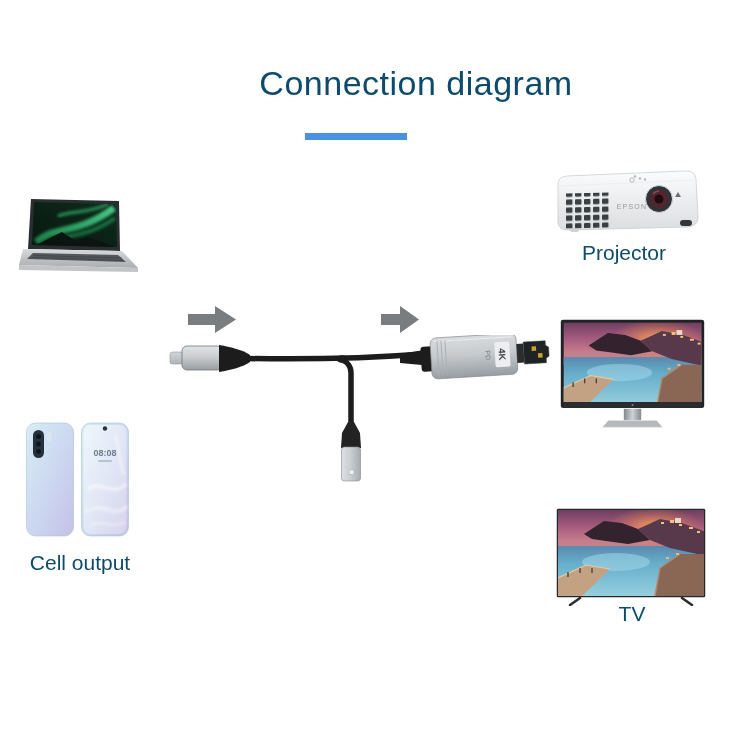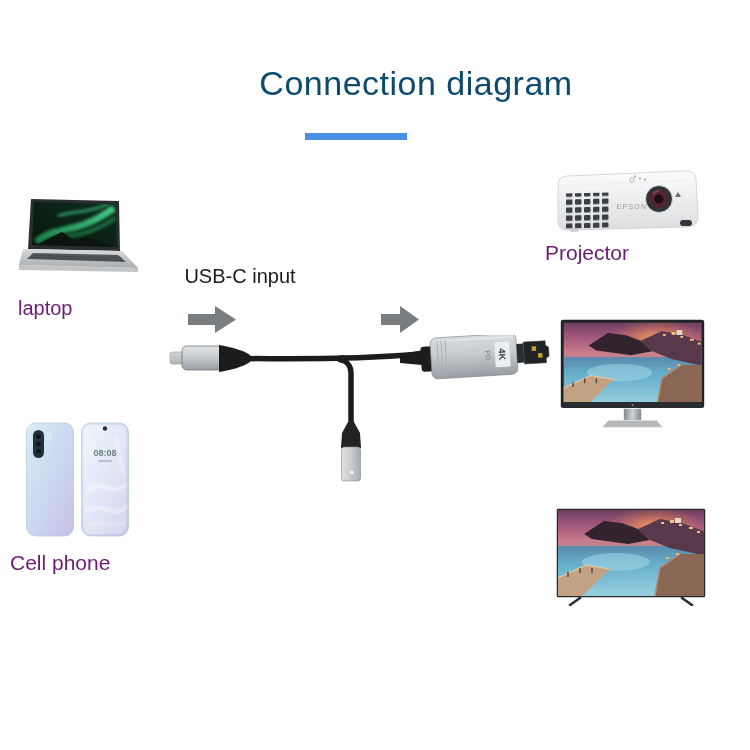--- a/index.html
+++ b/index.html
@@ -7,21 +7,21 @@
     position:relative;width:750px;height:750px;background:#ffffff;overflow:hidden;
     font-family:"Liberation Sans","DejaVu Sans",sans-serif;color:#1c1c1c;
   }
   .abs{position:absolute;}
   .page-title{
     left:0;top:64px;width:750px;text-align:center;
     font-size:34px;font-weight:400;letter-spacing:0.5px;
   }
   .title-underline{left:305px;top:133px;width:102px;height:7px;}
   .dev-label{
-    font-size:21px;color:#701a75;line-height:1.1;
+    text-align:center;font-size:21px;color:#0c4a6e;line-height:1.1;
   }
   .cable-label{
     text-align:center;font-size:20px;color:#1c1c1c;line-height:1.1;
   }
   svg{display:block;}
   text{font-family:"Liberation Sans","DejaVu Sans",sans-serif;}
 </style>
 </head>
 <body>
 
@@ -124,42 +124,41 @@
       <path d="M18,46 C40,28 58,40 96,12" stroke="url(#aur)" stroke-width="7" fill="none" opacity="0.85" filter="url(#blur2)"></path>
       <path d="M22,50 C48,36 66,44 97,22" stroke="#27b768" stroke-width="4" fill="none" opacity="0.5" filter="url(#blur2)"></path>
       <path d="M40,20 C55,14 70,18 90,8" stroke="#3fe08a" stroke-width="3" fill="none" opacity="0.6" filter="url(#blur2)"></path>
       <path d="M14,51 L44,36 L58,45 L70,41 L99,52 L14,52 Z" fill="#0b1410"></path>
     </g>
     <path d="M5,53 L104,55 L120,72 L1,69 Z" fill="url(#lapbase)"></path>
     <path d="M15,57 L100,59 L108,66 L9,63 Z" fill="#53575b"></path>
     <path d="M16,59.5 L104,62 M15,61.5 L106,64.5" stroke="#3e4246" stroke-width="0.7"></path>
     <path d="M1,69 L120,72 L120,76 L1,74 Z" fill="#c2c4c6"></path>
   </svg>
-  <div class="abs dev-label" style="left:18px;top:297px;width:125px;font-size:20px">laptop</div>
 
   <svg class="abs" style="left:25px;top:420px" width="105" height="122" viewBox="0 0 105 122">
     <rect x="1.5" y="3" width="47" height="113" rx="9" fill="url(#phG)" stroke="#a8c2d4" stroke-width="0.6"></rect>
     <rect x="8" y="10" width="11" height="28" rx="5.5" fill="#24313b"></rect>
     <circle cx="13.5" cy="16.5" r="3" fill="#0e161d" stroke="#3a4a56" stroke-width="0.5"></circle>
     <circle cx="13.5" cy="24" r="3" fill="#0e161d" stroke="#3a4a56" stroke-width="0.5"></circle>
     <circle cx="13.5" cy="31.5" r="3" fill="#0e161d" stroke="#3a4a56" stroke-width="0.5"></circle>
     <rect x="21.5" y="12" width="5" height="9" rx="2.5" fill="#dce8f0" opacity="0.9"></rect>
     <rect x="56.5" y="3" width="47" height="113" rx="9" fill="url(#phG)" stroke="#a8c2d4" stroke-width="0.6"></rect>
     <rect x="58.5" y="5" width="43" height="109" rx="7" fill="url(#phScr)"></rect>
     <circle cx="80" cy="8.5" r="2.2" fill="#2a3138"></circle>
     <text x="80" y="36" text-anchor="middle" font-size="9" font-weight="bold" fill="#6a7d8c">08:08</text>
     <rect x="73" y="40" width="14" height="2" rx="1" fill="#9fb2c0" opacity="0.7"></rect>
     <g stroke="#ffffff" fill="none" filter="url(#blur1)">
       <path d="M90,16 C96,28 93,44 99,54" stroke-width="3" opacity="0.4"></path>
       <path d="M62,70 C75,58 88,78 101,64" stroke-width="4" opacity="0.45"></path>
       <path d="M60,92 C78,80 90,100 102,86" stroke-width="4" opacity="0.35"></path>
       <path d="M64,106 C76,98 88,110 100,102" stroke-width="3" opacity="0.3"></path>
     </g>
   </svg>
-  <div class="abs dev-label" style="left:10px;top:551px;width:140px">Cell phone</div>
+  <div class="abs dev-label" style="left:10px;top:551px;width:140px">Cell output</div>
 
   <svg class="abs" style="left:548px;top:168px" width="155" height="74" viewBox="0 0 155 74">
     <path d="M10,16 Q10,9 19,8 L136,3 Q147,2 148,11 L150,49 Q150,58 140,59 L20,62 Q11,62 10,55 Z" fill="url(#prjG)" stroke="#c4c7ca" stroke-width="0.7"></path>
     <path d="M12,18 L148,12" stroke="#eceeef" stroke-width="1"></path>
     <rect x="22" y="60" width="9" height="4" rx="2" fill="#cfd1d3"></rect>
     <g transform="skewY(-1.5)">
       <rect x="17" y="26" width="45" height="35" fill="url(#vnt)"></rect>
     </g>
     <circle cx="111" cy="31" r="13.5" fill="#303438" stroke="#d8dadc" stroke-width="1"></circle>
     <circle cx="111" cy="31" r="9" fill="#56242e"></circle>
@@ -243,22 +242,22 @@
         <path d="M10,62 L10,67"></path>
           <path d="M22,58 L22,63"></path>
           <path d="M34,58 L34,63"></path>
       </g>
     </g>
     <g stroke="#2a2d30" stroke-width="2.5" stroke-linecap="round">
       <path d="M24,90 L14,97"></path>
         <path d="M126,90 L136,97"></path>
     </g>
   </svg>
-
-  <div class="abs cable-label" style="left:165px;top:265px;width:150px">USB-C input</div>
+  <div class="abs dev-label" style="left:557px;top:602px;width:150px">TV</div>
+
 
   <svg class="abs" style="left:188px;top:306px" width="48" height="27" viewBox="0 0 48 27">
     <polygon points="0,8 27,8 27,0 48,13.5 27,27 27,19 0,19" style="fill: rgb(122, 125, 128);"></polygon>
   </svg>
   <svg class="abs" style="left:381px;top:306px" width="38" height="27" viewBox="0 0 38 27">
     <polygon points="0,8 19,8 19,0 38,13.5 19,27 19,19 0,19" style="fill: rgb(122, 125, 128);"></polygon>
   </svg>
 
   <svg class="abs" style="left:165px;top:335px" width="390" height="158" viewBox="0 0 390 158">
 

